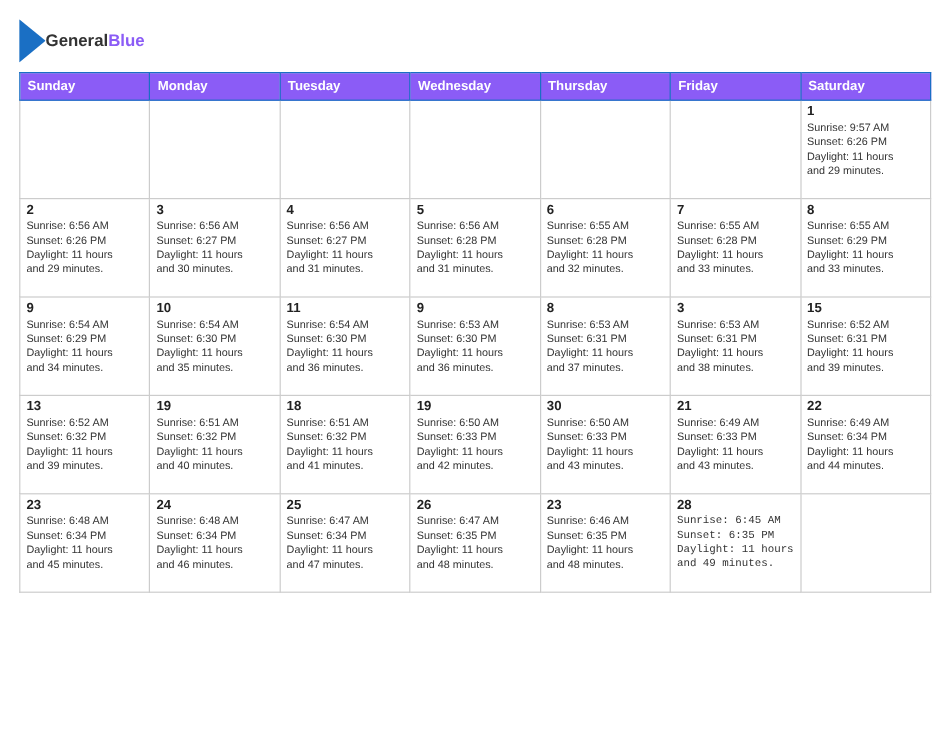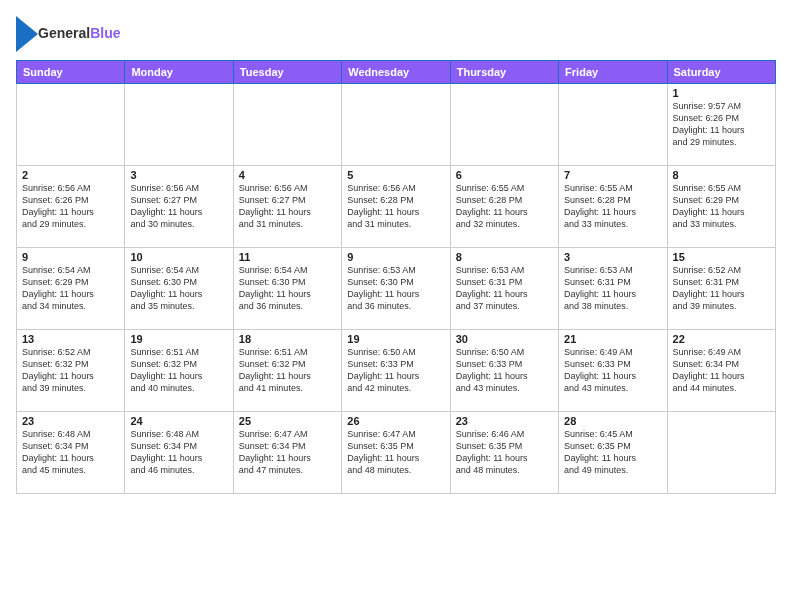--- a/index.html
+++ b/index.html
@@ -307,21 +307,21 @@
         </td>
         <td>
           <span class="day-number">23</span>
           <div class="day-info" style="white-space: pre-line;">Sunrise: 6:46 AM
 Sunset: 6:35 PM
 Daylight: 11 hours
 and 48 minutes.</div>
         </td>
         <td>
           <span class="day-number">28</span>
-          <div class="day-info" style="white-space: pre-line;">Sunrise: 6:45 AM
+          <div class="day-info" style="white-space: pre-line; font-family: Liberation Mono, monospace;">Sunrise: 6:45 AM
 Sunset: 6:35 PM
 Daylight: 11 hours
 and 49 minutes.</div>
         </td>
         <td class="empty-cell"></td>
       </tr>
     </tbody>
 </table>
 
 </body></html>

